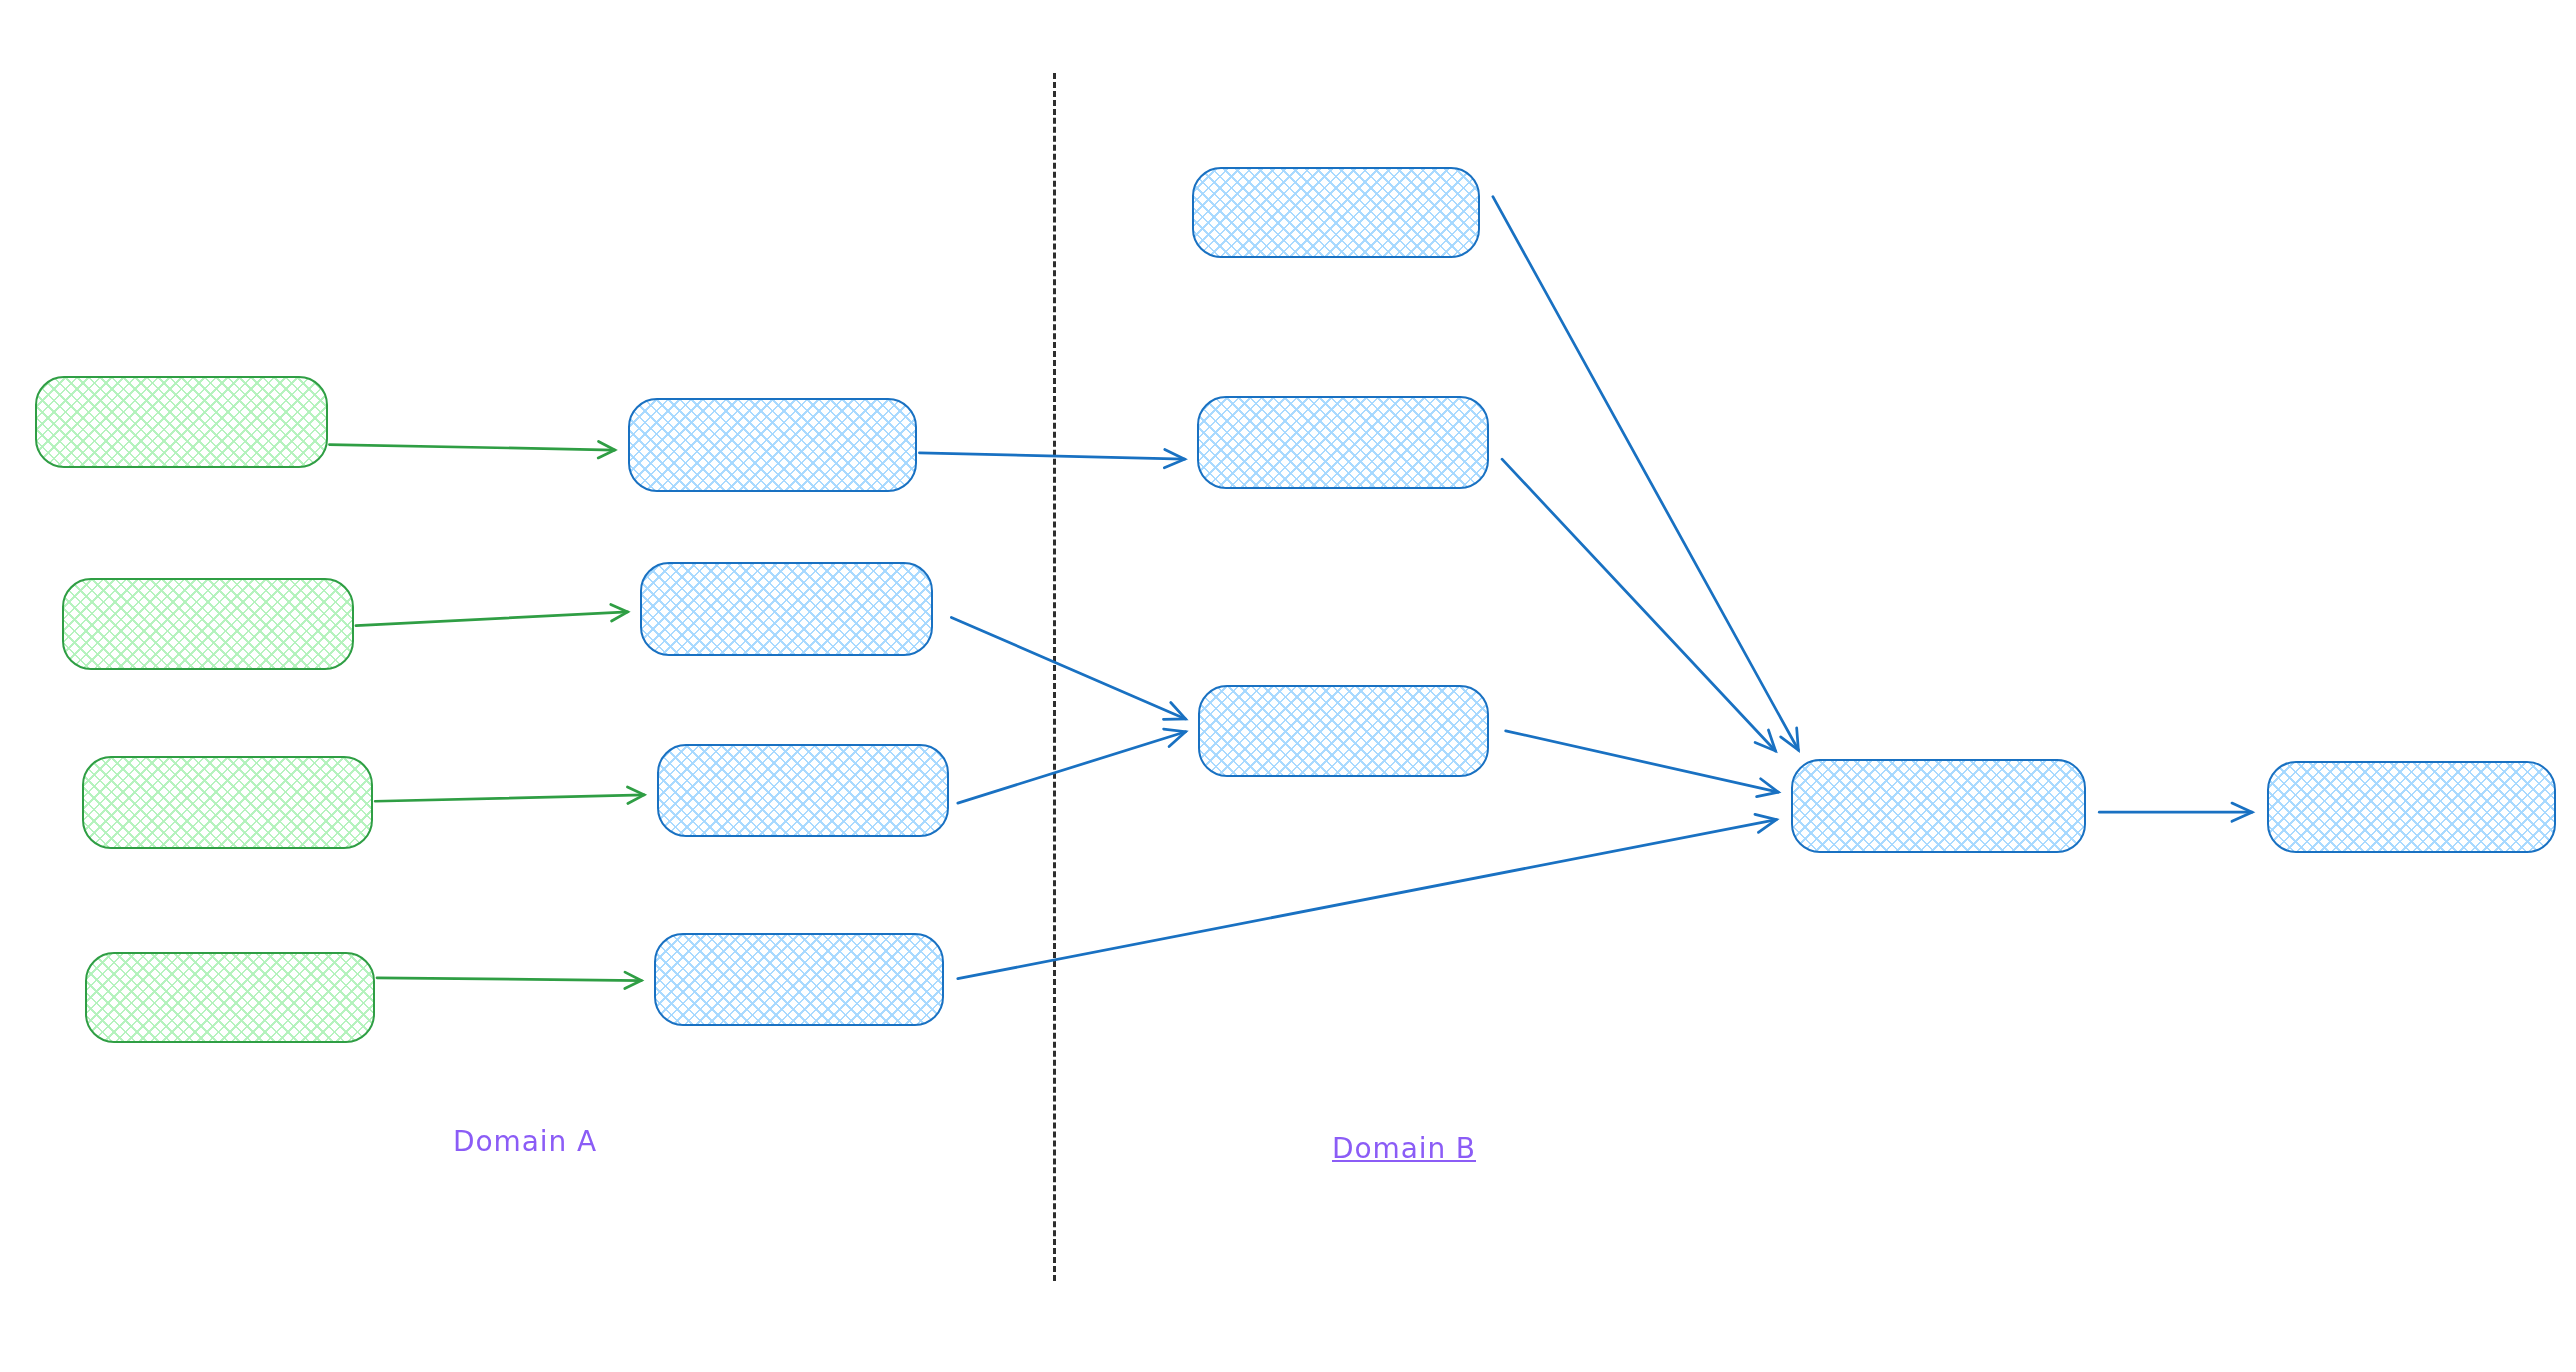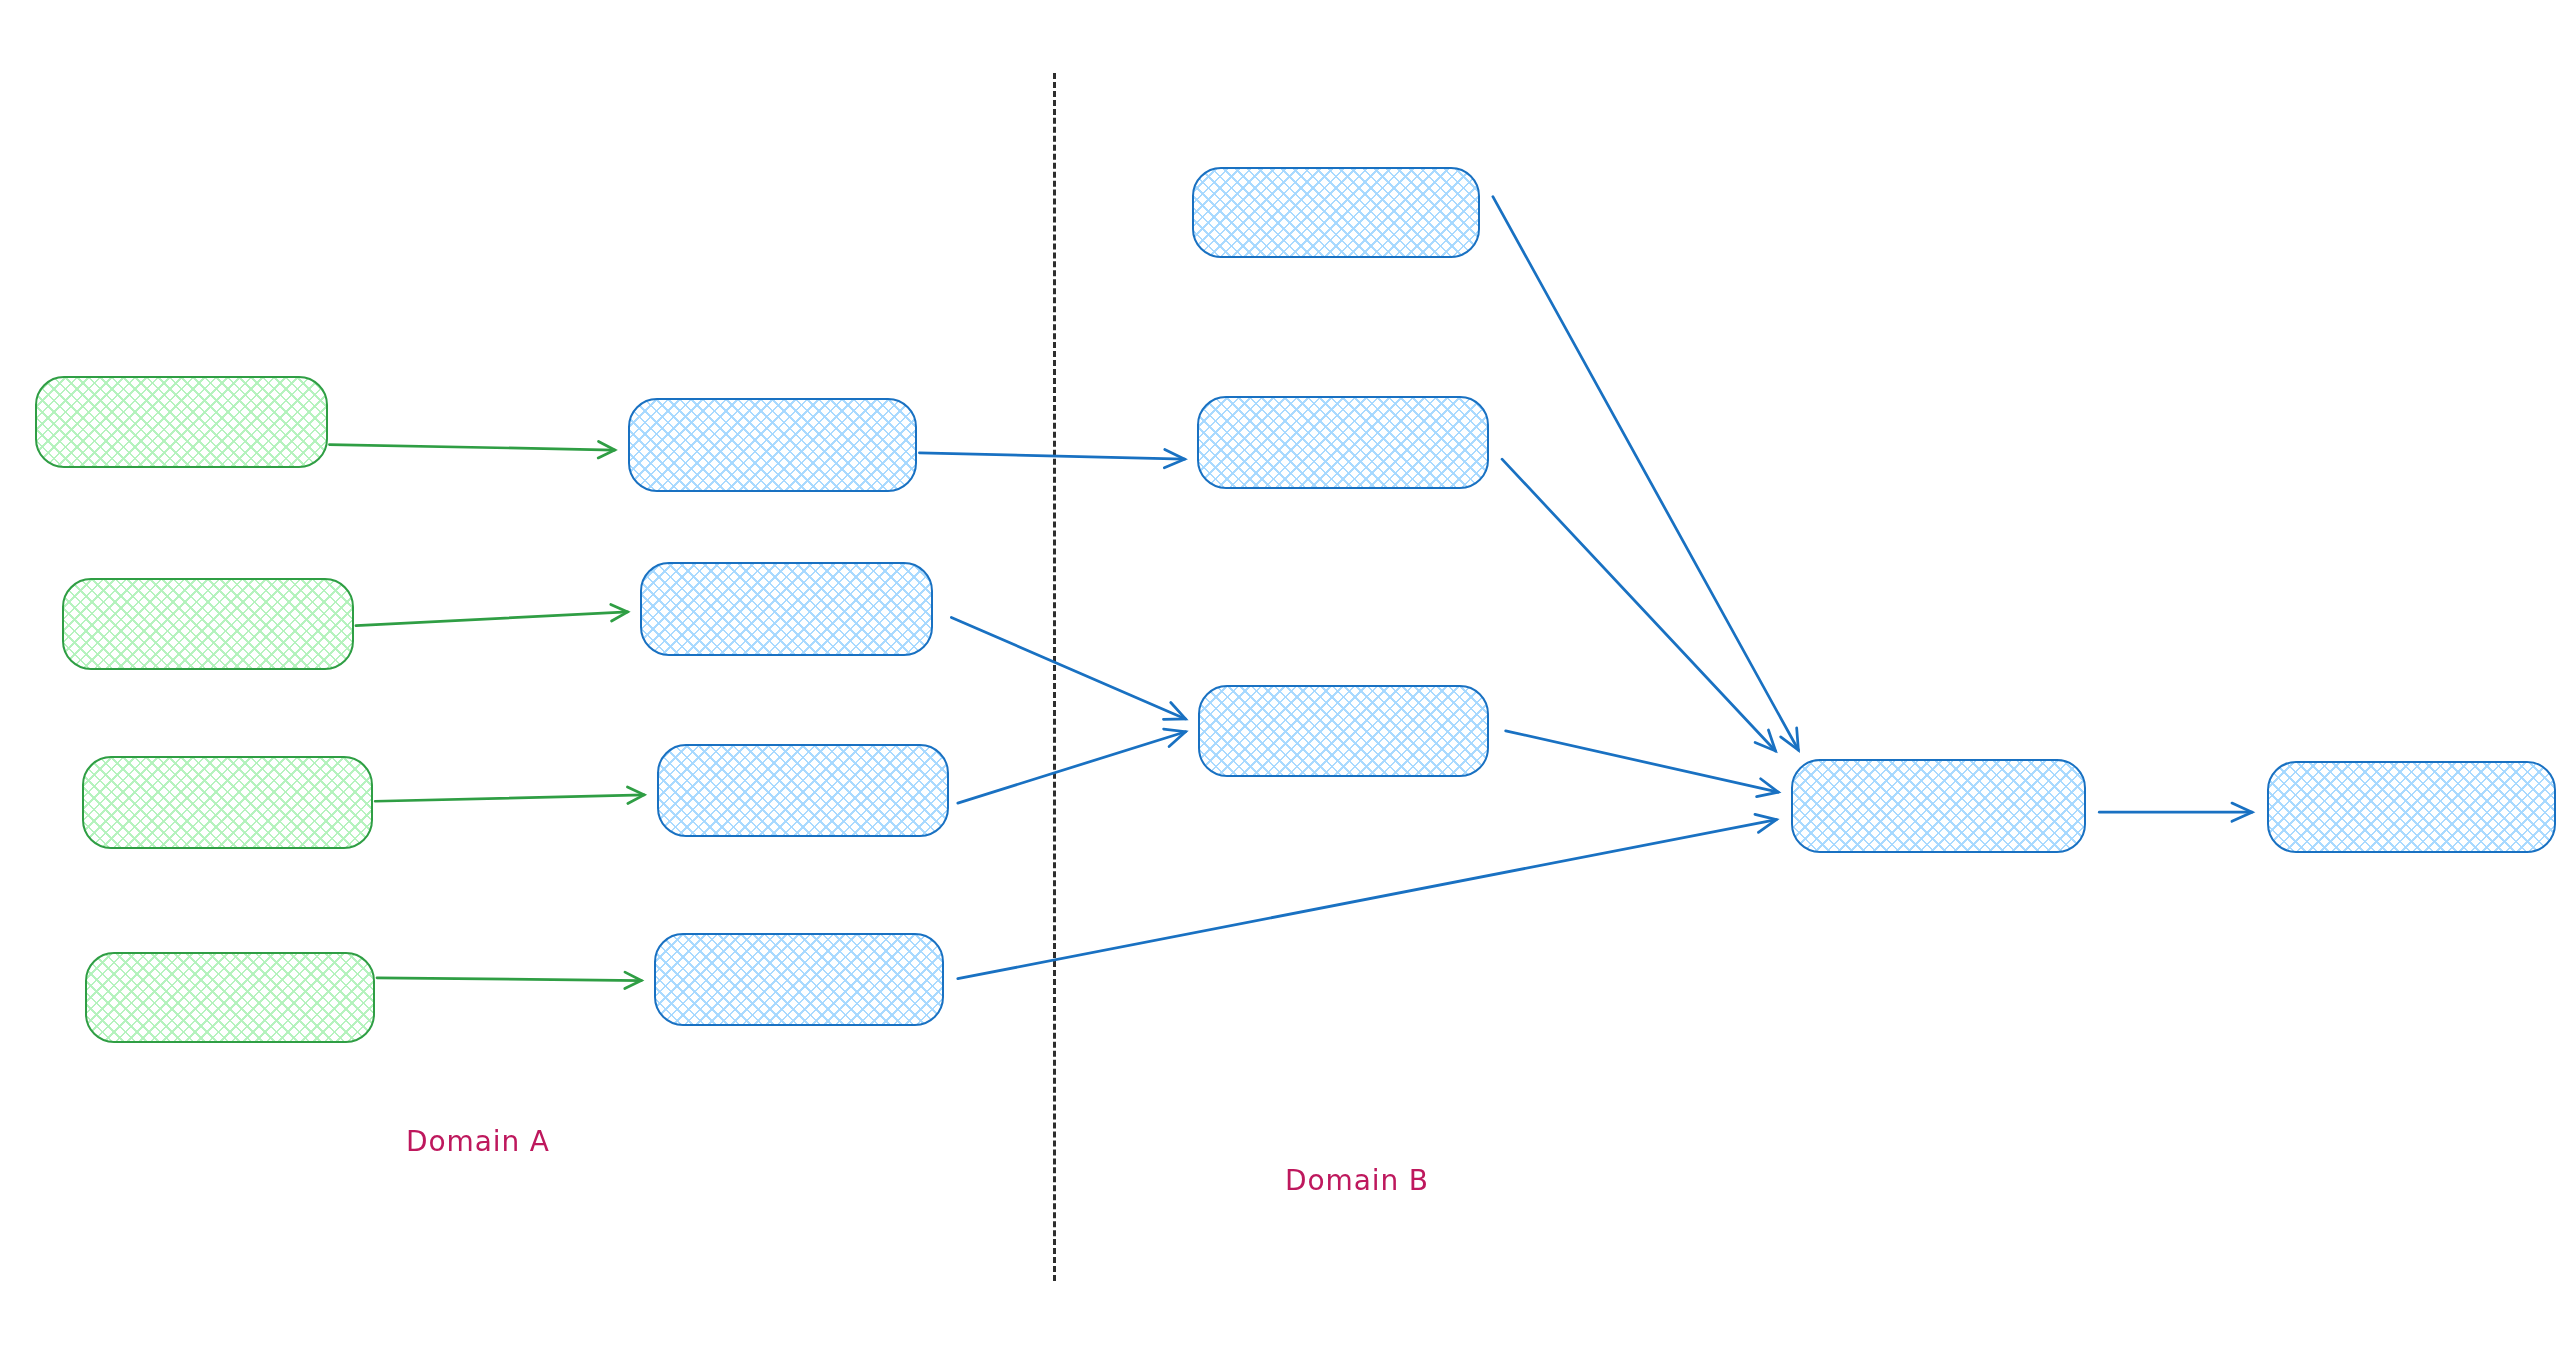--- a/index.html
+++ b/index.html
@@ -20,25 +20,25 @@
       repeating-linear-gradient(45deg,  rgba(165,216,255,.95) 0 1.8px, transparent 1.8px 8.2px),
       repeating-linear-gradient(-45deg, rgba(165,216,255,.95) 0 1.8px, transparent 1.8px 8.2px);
   }
 
   .divider{
     position:absolute;left:1053px;top:73px;height:1208px;width:0;
     border-left:3.7px dashed #2e2e2e;
   }
 
   .domain-label{
-    position:absolute;width:238px;
-    font-size:28px;color:#be185d;letter-spacing:0.9px;font-weight:500;
+    position:absolute;width:238px;text-align:center;
+    font-size:28px;color:#8b5cf6;letter-spacing:0.9px;font-weight:500;
   }
   #label-a{left:406px;top:1125px;}
-  #label-b{left:1285px;top:1164px;}
+  #label-b{left:1285px;top:1132px;text-decoration:underline;}
 
   svg.arrows{position:absolute;inset:0;pointer-events:none;}
   svg.arrows path{fill:none;stroke-width:3;stroke-linecap:round;}
   svg.arrows path.g{stroke:#2f9e44;}
   svg.arrows path.b{stroke:#1971c2;}
 </style>
 </head>
 <body>
 
 <div class="canvas">

